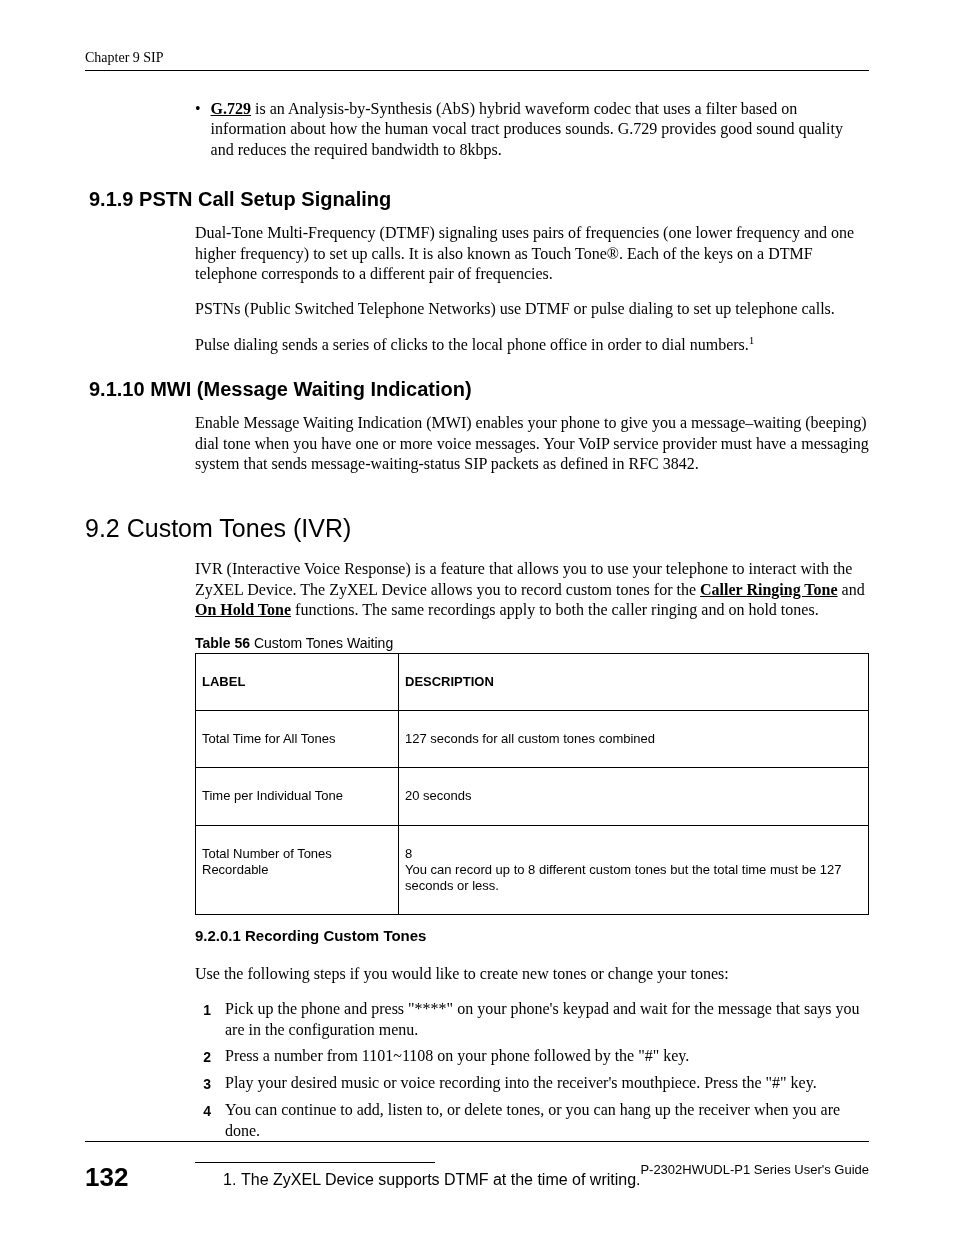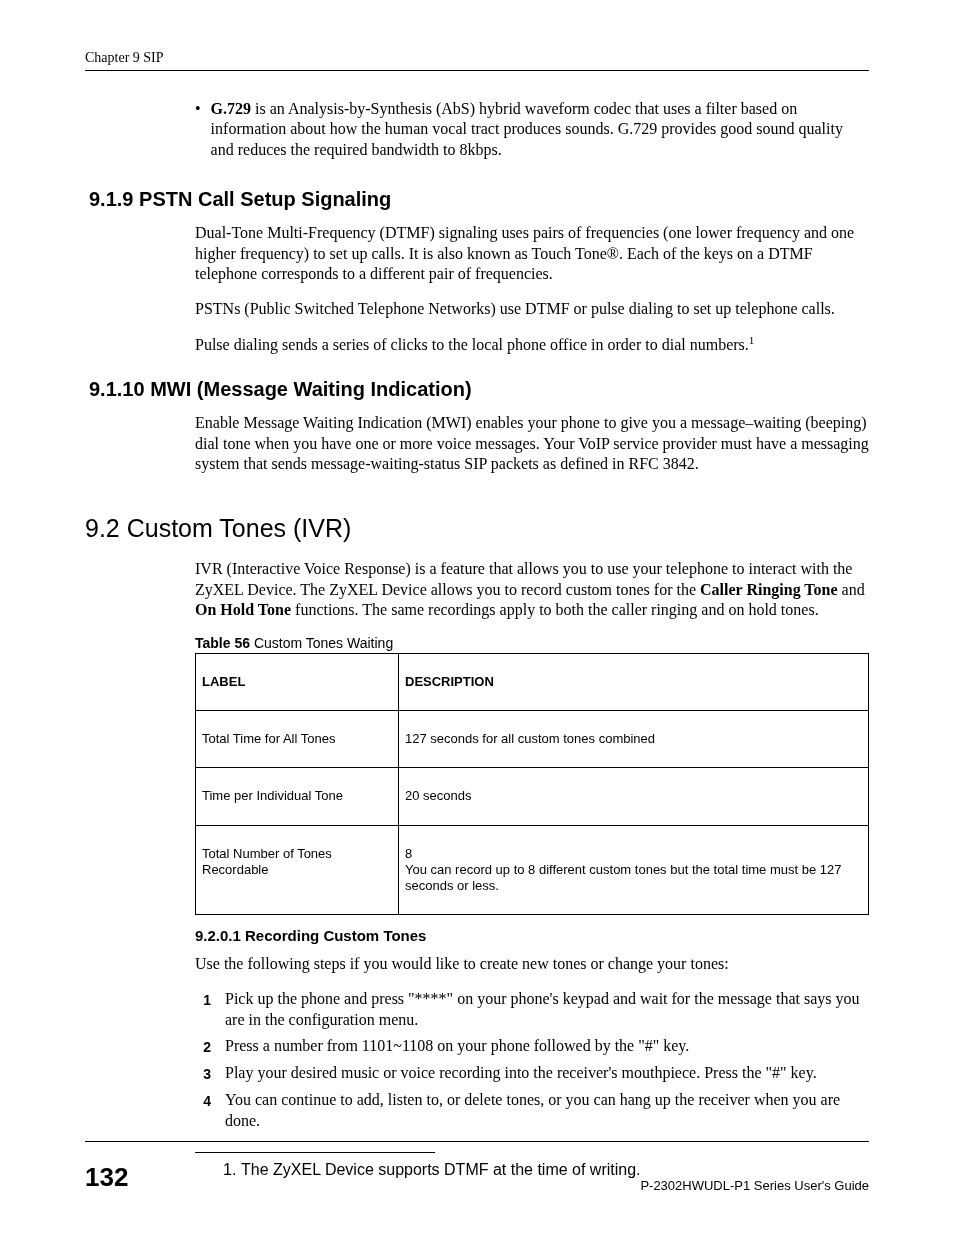--- a/index.html
+++ b/index.html
@@ -134,34 +134,34 @@
     bottom: 42px;
   }
   .foot-rule {
     border: none;
     border-top: 1.2px solid #000;
     margin: 0 0 6px 0;
   }
   .foot-row {
     display: flex;
     justify-content: space-between;
-    align-items: flex-end;
+    align-items: flex-start;
     margin-top: 20px;
   }
   .page-num {
     font-family: Arial, Helvetica, sans-serif;
     font-weight: bold;
     font-size: 26px;
   }
   .guide-name {
     font-family: Arial, Helvetica, sans-serif;
     font-size: 13px;
   }
   sup { font-size: 0.7em; }
-  .bold-inline { font-weight: bold; }
+  .bold-inline { font-weight: bold; text-decoration: underline; }
 </style>
 </head>
 <body>
 
 <div class="page">
 
   <div class="running-head">Chapter 9 SIP</div>
   <hr class="head-rule">
 
   <div class="body-indent">
@@ -215,21 +215,21 @@
         </tr>
         <tr>
           <td>Total Number of Tones Recordable</td>
           <td style="white-space: pre-line;">8
 You can record up to 8 different custom tones but the total time must be 127 seconds or less.</td>
         </tr>
       </tbody>
     </table>
 
     <div class="h4">9.2.0.1  Recording Custom Tones</div>
-    <p class="body-para" style="margin-top:10px;">Use the following steps if you would like to create new tones or change your tones:</p>
+    <p class="body-para" style="margin-top:20px;">Use the following steps if you would like to create new tones or change your tones:</p>
 
     <ol class="steps">
       <li>
           <span class="num">1</span>
           <span class="txt">Pick up the phone and press "****" on your phone's keypad and wait for the message that says you are in the configuration menu.</span>
         </li>
       <li>
           <span class="num">2</span>
           <span class="txt">Press a number from 1101~1108 on your phone followed by the "#" key.</span>
         </li>

